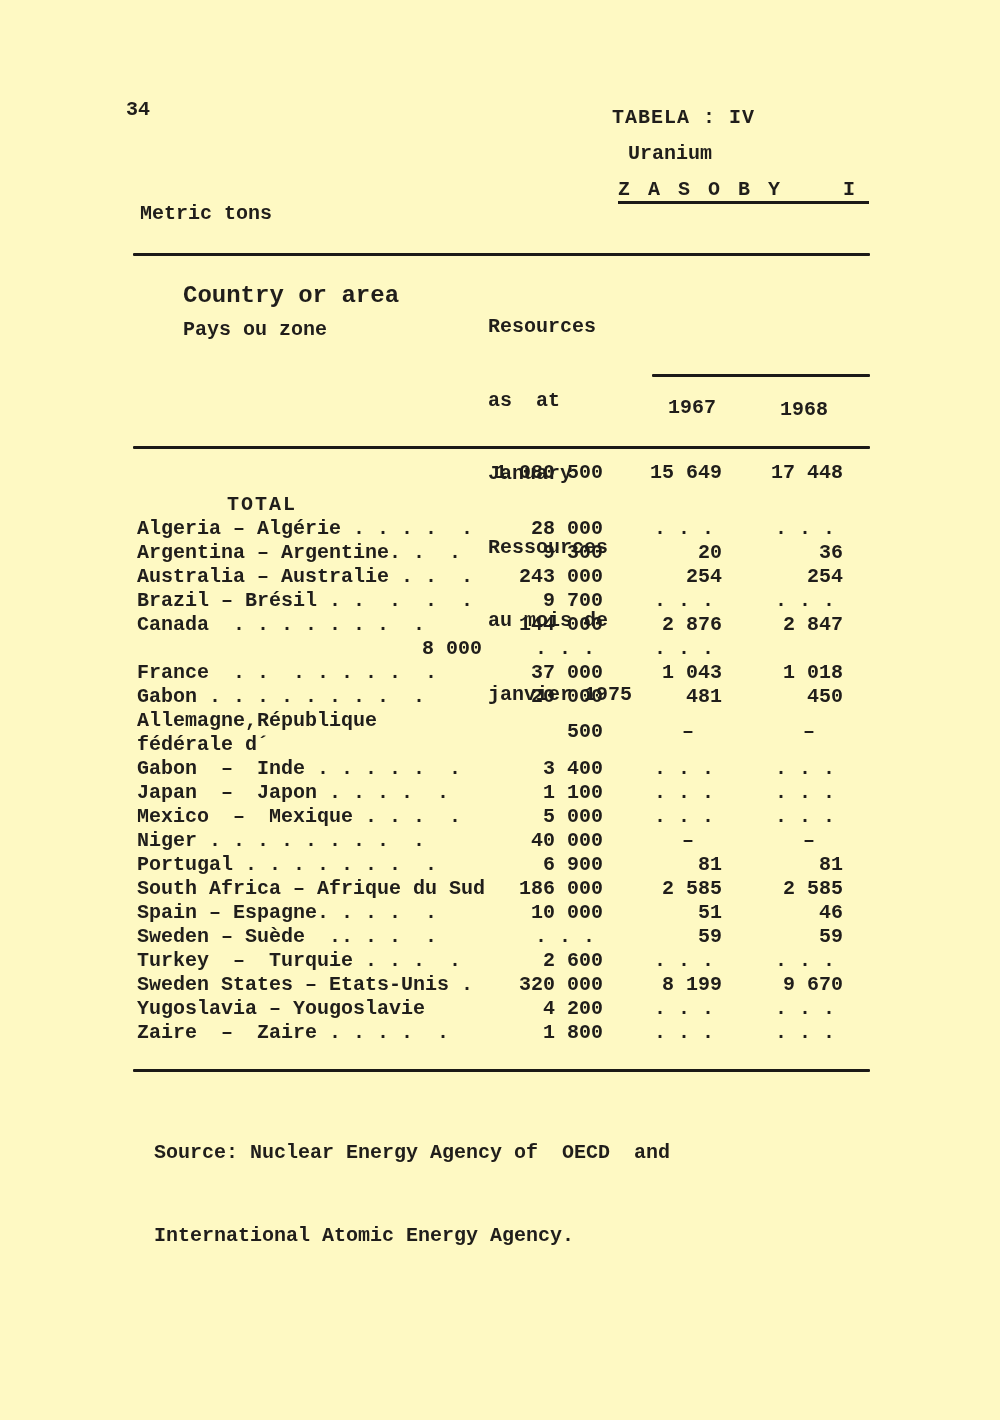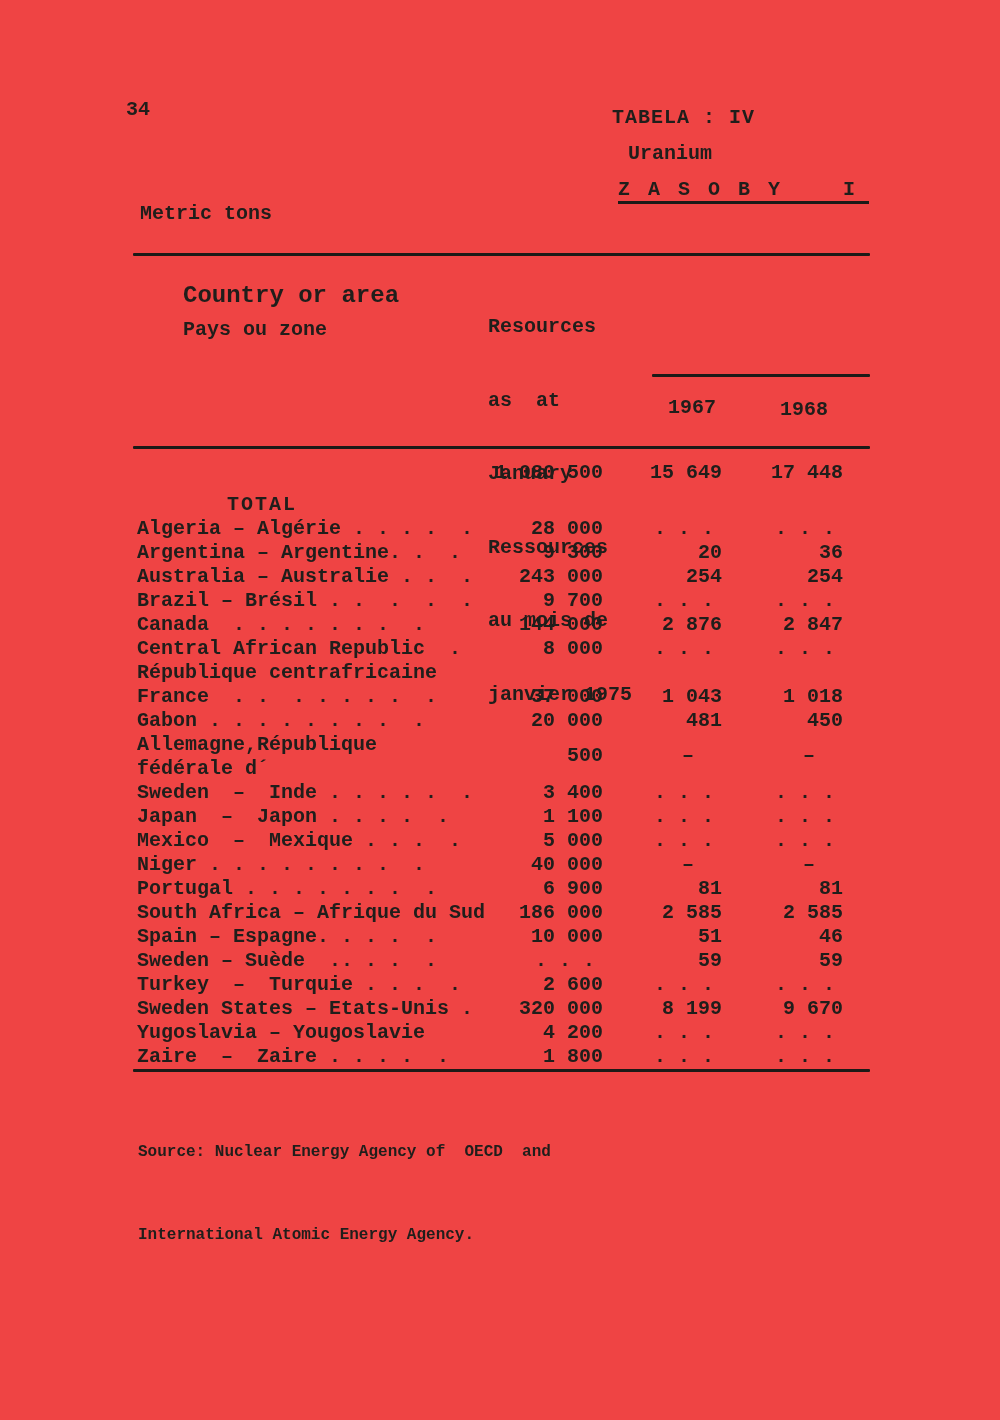--- a/index.html
+++ b/index.html
@@ -1,20 +1,20 @@
 <!DOCTYPE html>
 <html><head>
 <meta charset="utf-8">
 <style>
   html,body { margin:0; padding:0; background:#ffffff; }
   .page {
     position:relative;
     width:1000px;
     height:1420px;
-    background:#ef4444;
+    background:#fef9c3;
     font-family:"Liberation Mono","DejaVu Sans Mono",monospace;
     font-weight:600;
     color:#201e1b;
     overflow:hidden;
   }
   .abs { position:absolute; white-space:pre; }
   .rule { position:absolute; background:#1c1a17; height:3px; border-radius:1px; }
 
   #page-num      { left:126px; top:98px;  font-size:20px; }
   #table-label   { left:612px; top:106px; font-size:20px; letter-spacing:1px; }
@@ -38,21 +38,21 @@
   #table-body { position:absolute; left:137px; top:461px; width:706px; font-size:20px; }
   .row { display:grid; grid-template-columns:345px 121px 119px 121px; align-items:start; }
   .c-name { white-space:pre; }
   .c-name div { height:24px; line-height:24px; }
   .c-val { text-align:right; height:24px; line-height:24px; white-space:pre; }
   .c-val.dots { padding-right:8px; }
   .c-val.dash { padding-right:28px; }
   .c-val.voffset { position:relative; top:11px; }
   .row.total .c-name { padding-left:90px; letter-spacing:2px;margin-top:32px; }
 
-  #source { left:138px; top:1084px; font-size:16px; line-height:27.5px; }
+  #source { left:154px; top:1084px; font-size:20px; line-height:27.5px; }
   #source div { white-space:pre; }
 </style>
 </head>
 <body>
 
 <div class="page">
 
   <span class="abs" id="page-num">34</span>
 
   <div class="abs" id="table-label">TABELA : IV</div>
@@ -111,21 +111,20 @@
         <div class="c-val dots">. . .</div>
         <div class="c-val dots">. . .</div>
       </div>
       <div class="row">
         <div class="c-name"><div>Canada  . . . . . . .  .</div></div>
         <div class="c-val num">144 000</div>
         <div class="c-val num">2 876</div>
         <div class="c-val num">2 847</div>
       </div>
       <div class="row">
-        <div class="c-name"><div>Central African Republic  .</div><div>République centrafricaine</div></div>
         <div class="c-val num">8 000</div>
         <div class="c-val dots">. . .</div>
         <div class="c-val dots">. . .</div>
       </div>
       <div class="row">
         <div class="c-name"><div>France  . .  . . . . .  .</div></div>
         <div class="c-val num">37 000</div>
         <div class="c-val num">1 043</div>
         <div class="c-val num">1 018</div>
       </div>
@@ -135,21 +134,21 @@
         <div class="c-val num">481</div>
         <div class="c-val num">450</div>
       </div>
       <div class="row">
         <div class="c-name"><div>Allemagne,République</div><div>fédérale d´</div></div>
         <div class="c-val num voffset">500</div>
         <div class="c-val dash voffset">–</div>
         <div class="c-val dash voffset">–</div>
       </div>
       <div class="row">
-        <div class="c-name"><div>Sweden  –  Inde . . . . .  .</div></div>
+        <div class="c-name"><div>Gabon  –  Inde . . . . .  .</div></div>
         <div class="c-val num">3 400</div>
         <div class="c-val dots">. . .</div>
         <div class="c-val dots">. . .</div>
       </div>
       <div class="row">
         <div class="c-name"><div>Japan  –  Japon . . . .  .</div></div>
         <div class="c-val num">1 100</div>
         <div class="c-val dots">. . .</div>
         <div class="c-val dots">. . .</div>
       </div>

